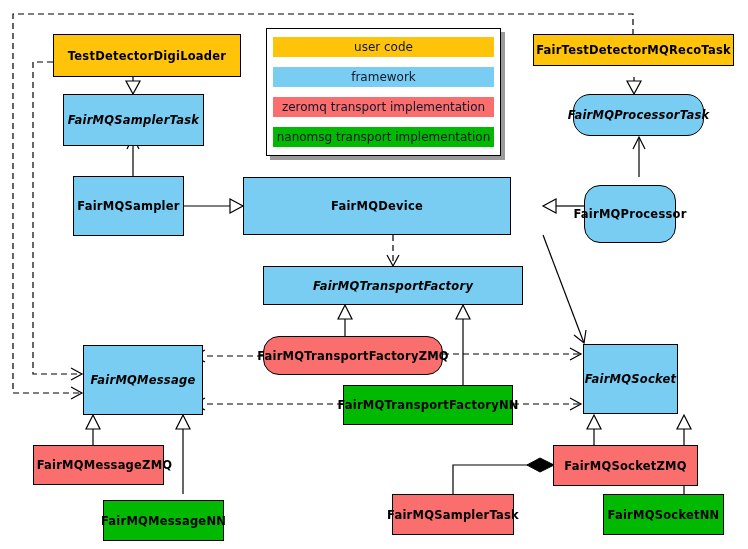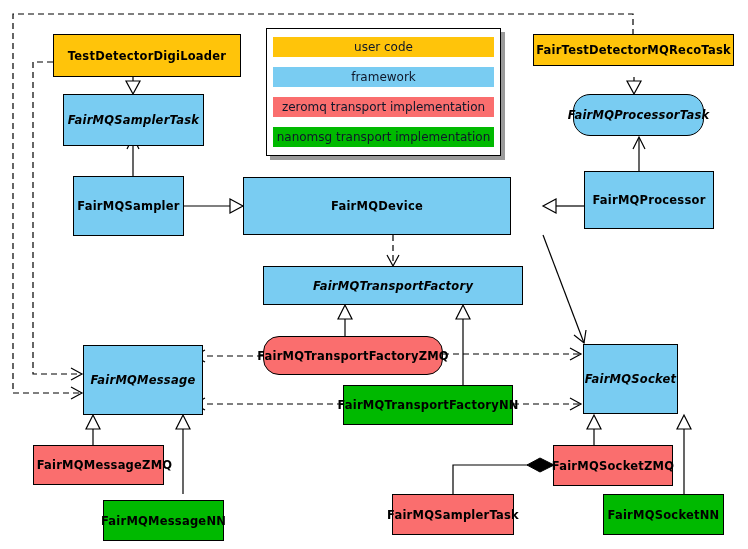--- a/index.html
+++ b/index.html
@@ -136,21 +136,21 @@
   </div>
   <div class="node abstract" style="left: 573px; top: 94px; width: 131px; height: 42px; background-color: rgb(121, 204, 242); border-radius: 17px;">
     <span class="lbl">FairMQProcessorTask</span>
   </div>
   <div class="node" style="left: 73px; top: 176px; width: 111px; height: 60px; background-color: rgb(121, 204, 242);">
     <span class="lbl">FairMQSampler</span>
   </div>
   <div class="node" style="left: 243px; top: 177px; width: 268px; height: 58px; background-color: rgb(121, 204, 242);">
     <span class="lbl">FairMQDevice</span>
   </div>
-  <div class="node" style="left: 584px; top: 171px; width: 130px; height: 58px; background-color: rgb(121, 204, 242);">
+  <div class="node" style="left: 584px; top: 185px; width: 92px; height: 58px; background-color: rgb(121, 204, 242); border-radius: 16px;">
     <span class="lbl">FairMQProcessor</span>
   </div>
   <div class="node abstract" style="left: 263px; top: 266px; width: 260px; height: 39px; background-color: rgb(121, 204, 242);">
     <span class="lbl">FairMQTransportFactory</span>
   </div>
   <div class="node" style="left: 263px; top: 336px; width: 180px; height: 39px; background-color: rgb(250, 110, 110); border-radius: 16px;">
     <span class="lbl">FairMQTransportFactoryZMQ</span>
   </div>
   <div class="node" style="left: 343px; top: 385px; width: 170px; height: 40px; background-color: rgb(0, 185, 0);">
     <span class="lbl">FairMQTransportFactoryNN</span>
@@ -160,21 +160,21 @@
   </div>
   <div class="node abstract" style="left: 583px; top: 344px; width: 95px; height: 70px; background-color: rgb(121, 204, 242);">
     <span class="lbl">FairMQSocket</span>
   </div>
   <div class="node" style="left: 33px; top: 445px; width: 131px; height: 40px; background-color: rgb(250, 110, 110); padding-left: 12px;">
     <span class="lbl">FairMQMessageZMQ</span>
   </div>
   <div class="node" style="left: 103px; top: 494px; width: 121px; height: 41px; background-color: rgb(0, 185, 0); margin-top: 6px;">
     <span class="lbl">FairMQMessageNN</span>
   </div>
-  <div class="node" style="left: 553px; top: 445px; width: 120px; height: 41px; background-color: rgb(250, 110, 110);">
+  <div class="node" style="left: 553px; top: 445px; width: 145px; height: 41px; background-color: rgb(250, 110, 110);">
     <span class="lbl">FairMQSocketZMQ</span>
   </div>
   <div class="node" style="left: 603px; top: 494px; width: 121px; height: 41px; background-color: rgb(0, 185, 0);">
     <span class="lbl">FairMQSocketNN</span>
   </div>
   <div class="node" style="left: 392px; top: 494px; width: 122px; height: 41px; background-color: rgb(250, 110, 110);">
     <span class="lbl">FairMQSamplerTask</span>
   </div>
 
   <div id="legend">

